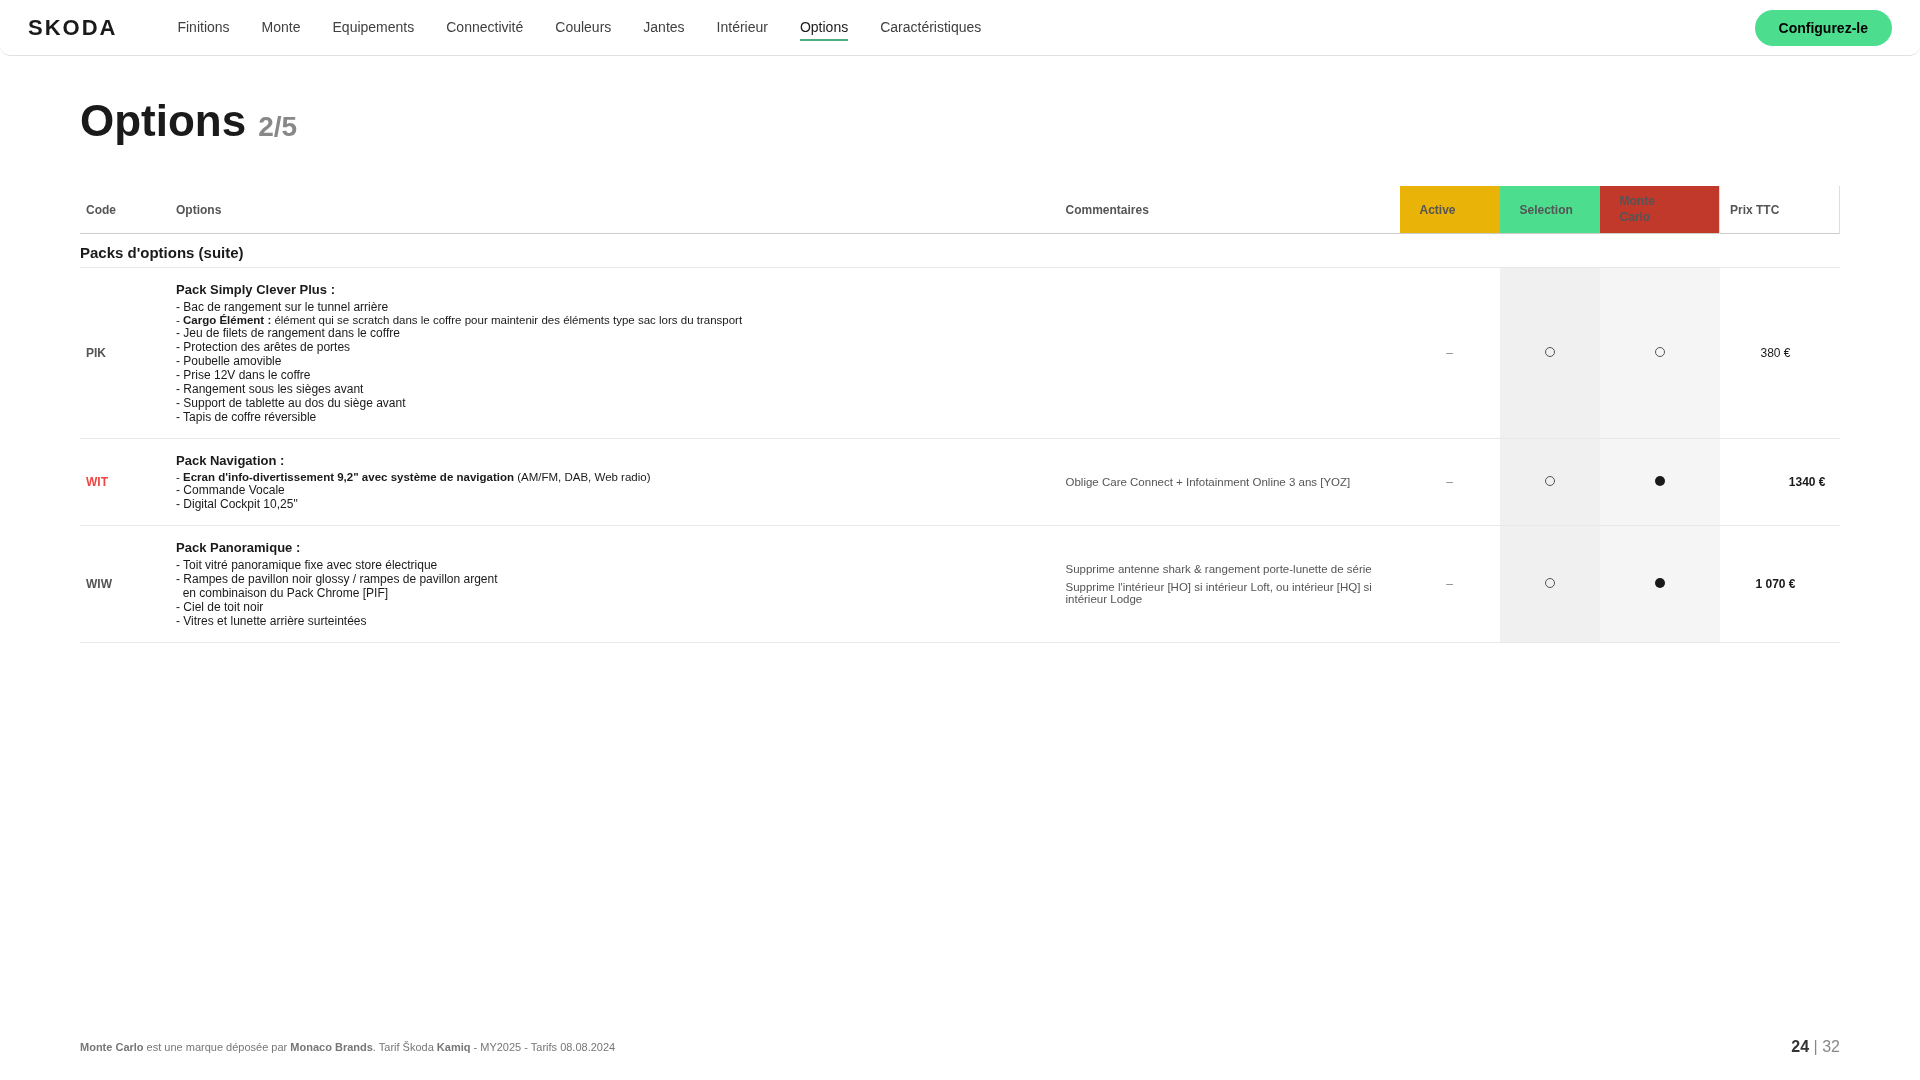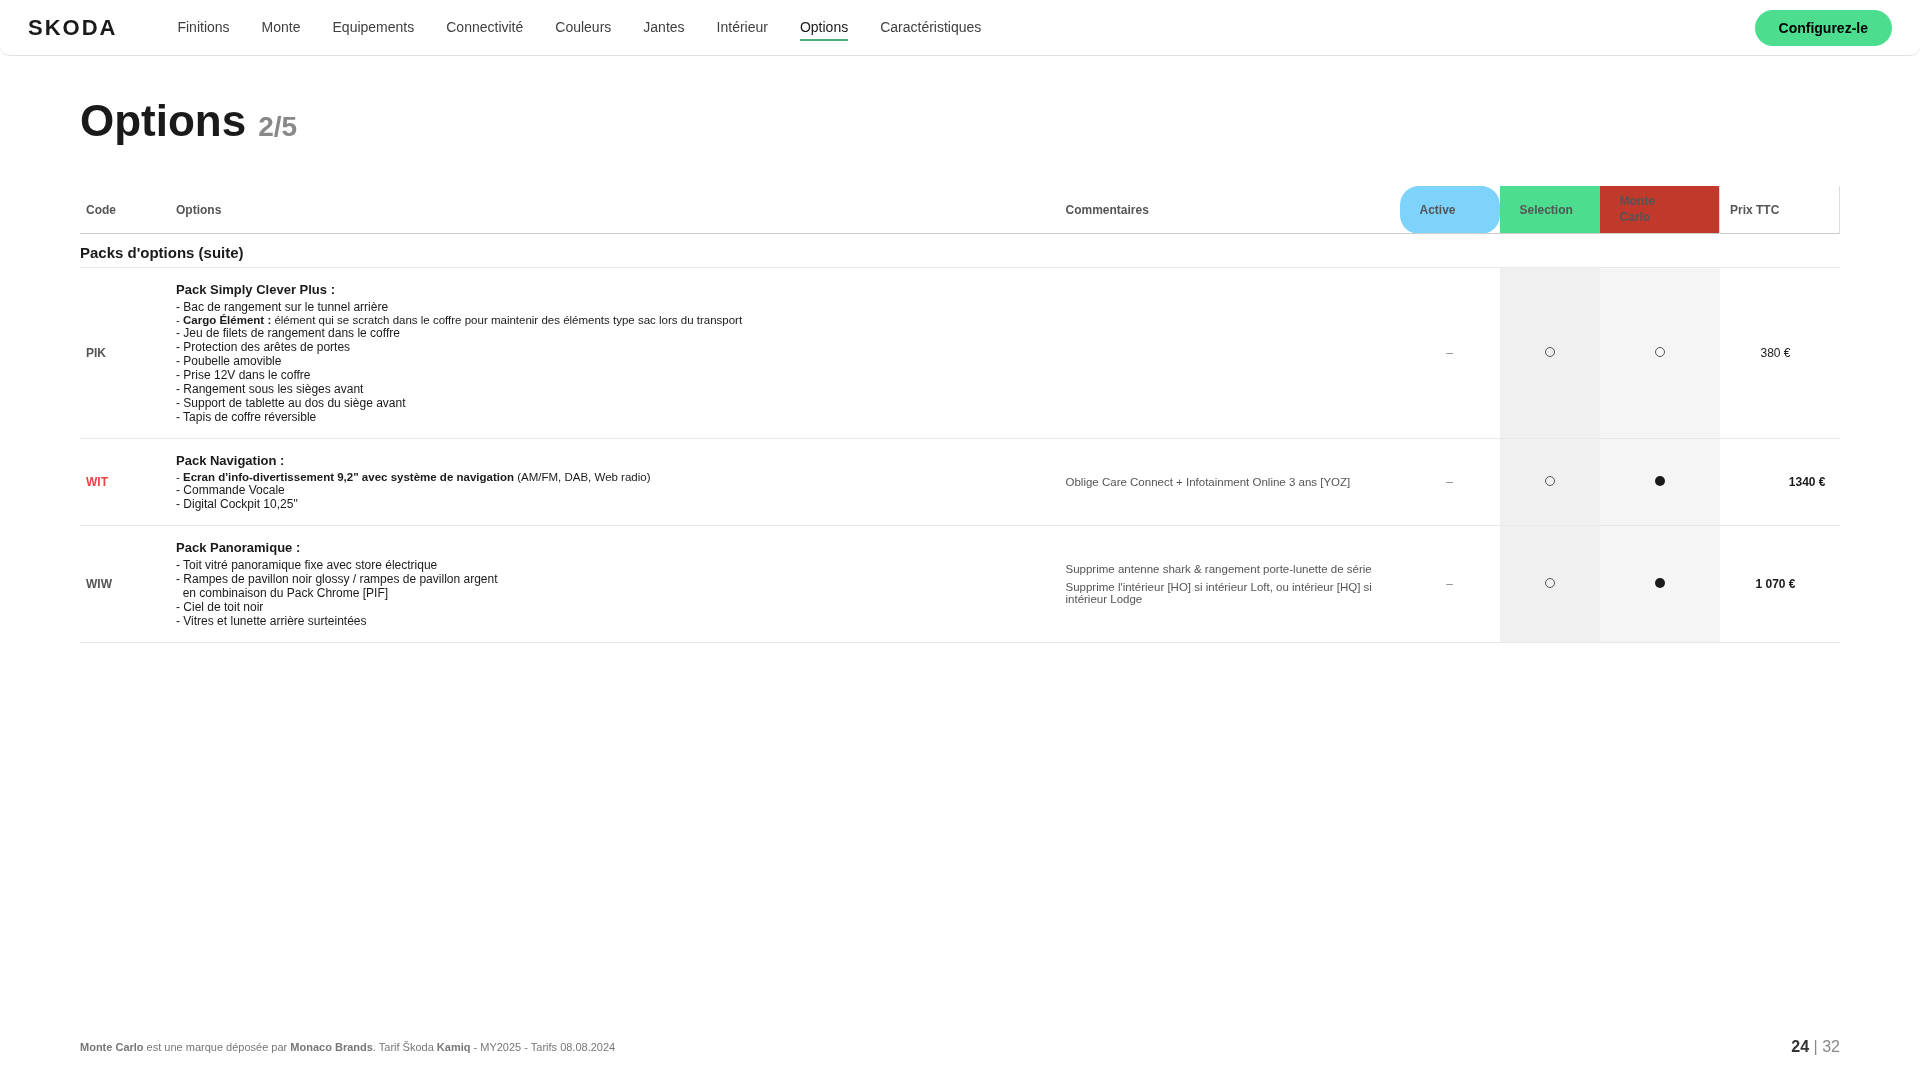--- a/index.html
+++ b/index.html
@@ -18,21 +18,21 @@
     .page-title { font-size: 44px; font-weight: 900; display: flex; align-items: baseline; gap: 12px; margin-bottom: 40px; }
     .page-subtitle { font-size: 28px; font-weight: 700; color: #888; }
 
     
     .options-table { width: 100%; border-collapse: collapse; }
     .options-table thead tr { border-bottom: 1px solid #ccc; }
     .options-table thead th { padding: 8px 6px; font-weight: 600; font-size: 12px; color: #555; text-align: left; }
     .options-table tbody tr { border-bottom: 1px solid #e8e8e8; }
     .options-table td { padding: 8px 6px; vertical-align: top; font-size: 12px; }
 
-    .th-active { background: #7dd3fc; color: #fff; text-align: center; padding: 14px 20px !important; font-size: 14px; font-weight: 700; border-radius: 19px; }
+    .th-active { background: #eab308; color: #fff; text-align: center; padding: 14px 20px !important; font-size: 14px; font-weight: 700; }
     .th-selection { background: #4cdd8f; color: #000; text-align: center; padding: 14px 20px !important; font-size: 14px; font-weight: 700; }
     .th-montecarlo { background: #c0392b; color: #fff; text-align: center; padding: 8px 20px !important; font-size: 14px; font-weight: 700; line-height: 1.3; }
     .th-prix { text-align: center; border-left: 1px solid #ddd; border-right: 1px solid #ddd; padding: 14px 10px !important; font-size: 13px; font-weight: 600; }
 
     .col-code { width: 90px; font-weight: 700; font-size: 12px; color: #555; }
     .col-active-cell { width: 100px; text-align: center; }
     .col-sel-cell { width: 100px; text-align: center; background: #f0f0f0; }
     .col-mc-cell { width: 120px; text-align: center; background: #f5f5f5; }
     .col-price-cell { width: 120px; text-align: right; font-weight: 600; font-size: 13px; padding-right: 14px !important; }
 

